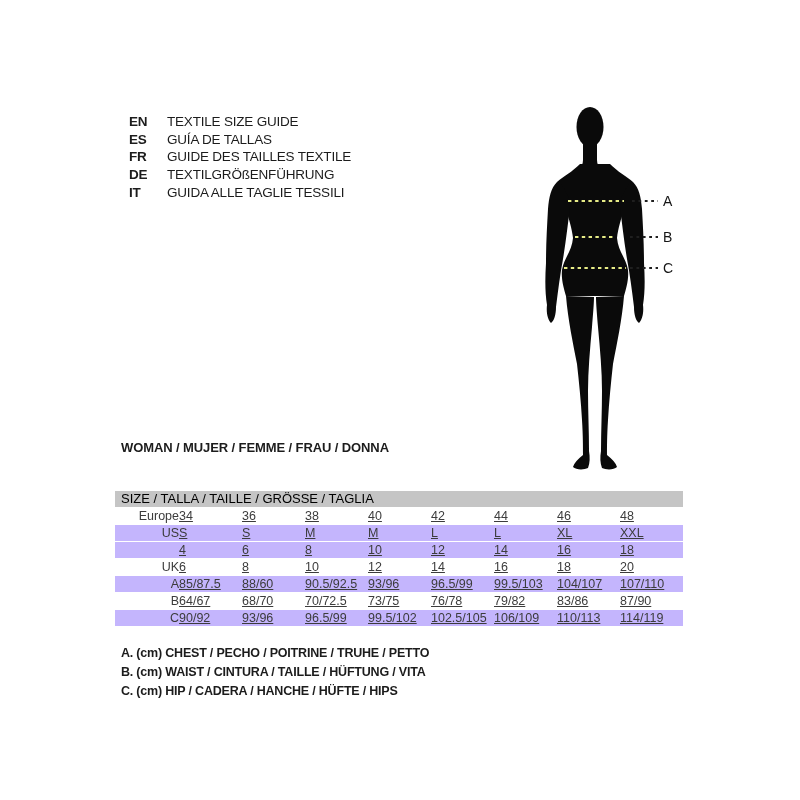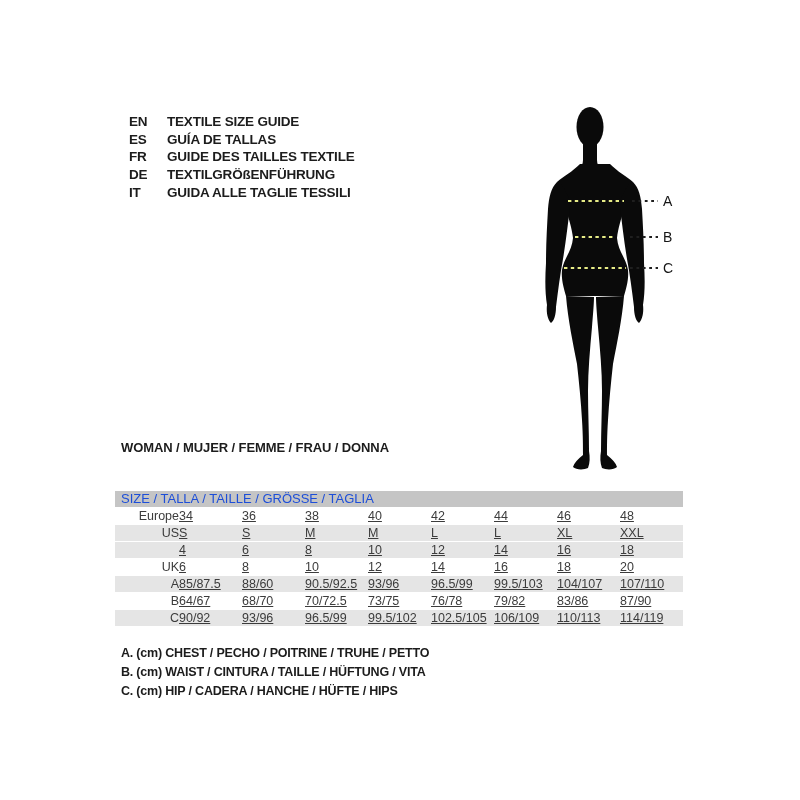--- a/index.html
+++ b/index.html
@@ -3,34 +3,34 @@
 <meta charset="utf-8">
 <style>
   html,body{margin:0;padding:0;background:#ffffff;}
   body{width:800px;height:800px;font-family:"Liberation Sans",sans-serif;color:#1c1c1c;}
   .canvas{position:relative;width:800px;height:800px;background:#fff;overflow:hidden;}
 
   
   .lang-block{position:absolute;left:129px;top:113px;}
   .lang-row{display:flex;height:17.6px;align-items:center;}
   .lang-code{width:38px;font-weight:bold;font-size:13.5px;letter-spacing:-0.2px;}
-  .lang-label{font-weight:bold;font-size:13.5px;letter-spacing:-0.2px;white-space:nowrap;}
+  .lang-label{font-weight:normal;font-size:13.5px;letter-spacing:-0.2px;white-space:nowrap;}
 
   
   .figure-wrap{position:absolute;left:520px;top:100px;width:180px;height:370px;}
   .figure-wrap svg{display:block;}
 
   
   .group-title{position:absolute;left:121px;top:440px;font-size:13px;font-weight:bold;letter-spacing:-0.1px;}
 
   
   .size-table{position:absolute;left:115px;top:491px;width:568px;font-size:12.5px;color:#3c3c3c;}
-  .t-header{height:17px;line-height:16px;background:#c5c5c5;color:#1d4ed8;padding-left:6px;font-size:13px;border-bottom:1px solid #fff;box-sizing:border-box;}
+  .t-header{height:17px;line-height:16px;background:#c5c5c5;color:#000000;padding-left:6px;font-size:13px;border-bottom:1px solid #fff;box-sizing:border-box;}
   .t-row{display:grid;grid-template-columns:64px repeat(8,1fr);height:17px;line-height:16px;border-bottom:1px solid #fff;box-sizing:border-box;align-items:center;}
-  .t-row.shaded{background:#e5e5e5;}
+  .t-row.shaded{background:#c4b5fd;}
   .t-label{padding-left:6px;text-align:right;}
   .t-cell{text-decoration:underline;}
 
   
   .legend{position:absolute;left:121px;top:644px;}
   .legend-line{height:19px;line-height:19px;font-size:12.5px;font-weight:bold;letter-spacing:-0.2px;white-space:nowrap;}
 </style>
 </head>
 <body>
 

